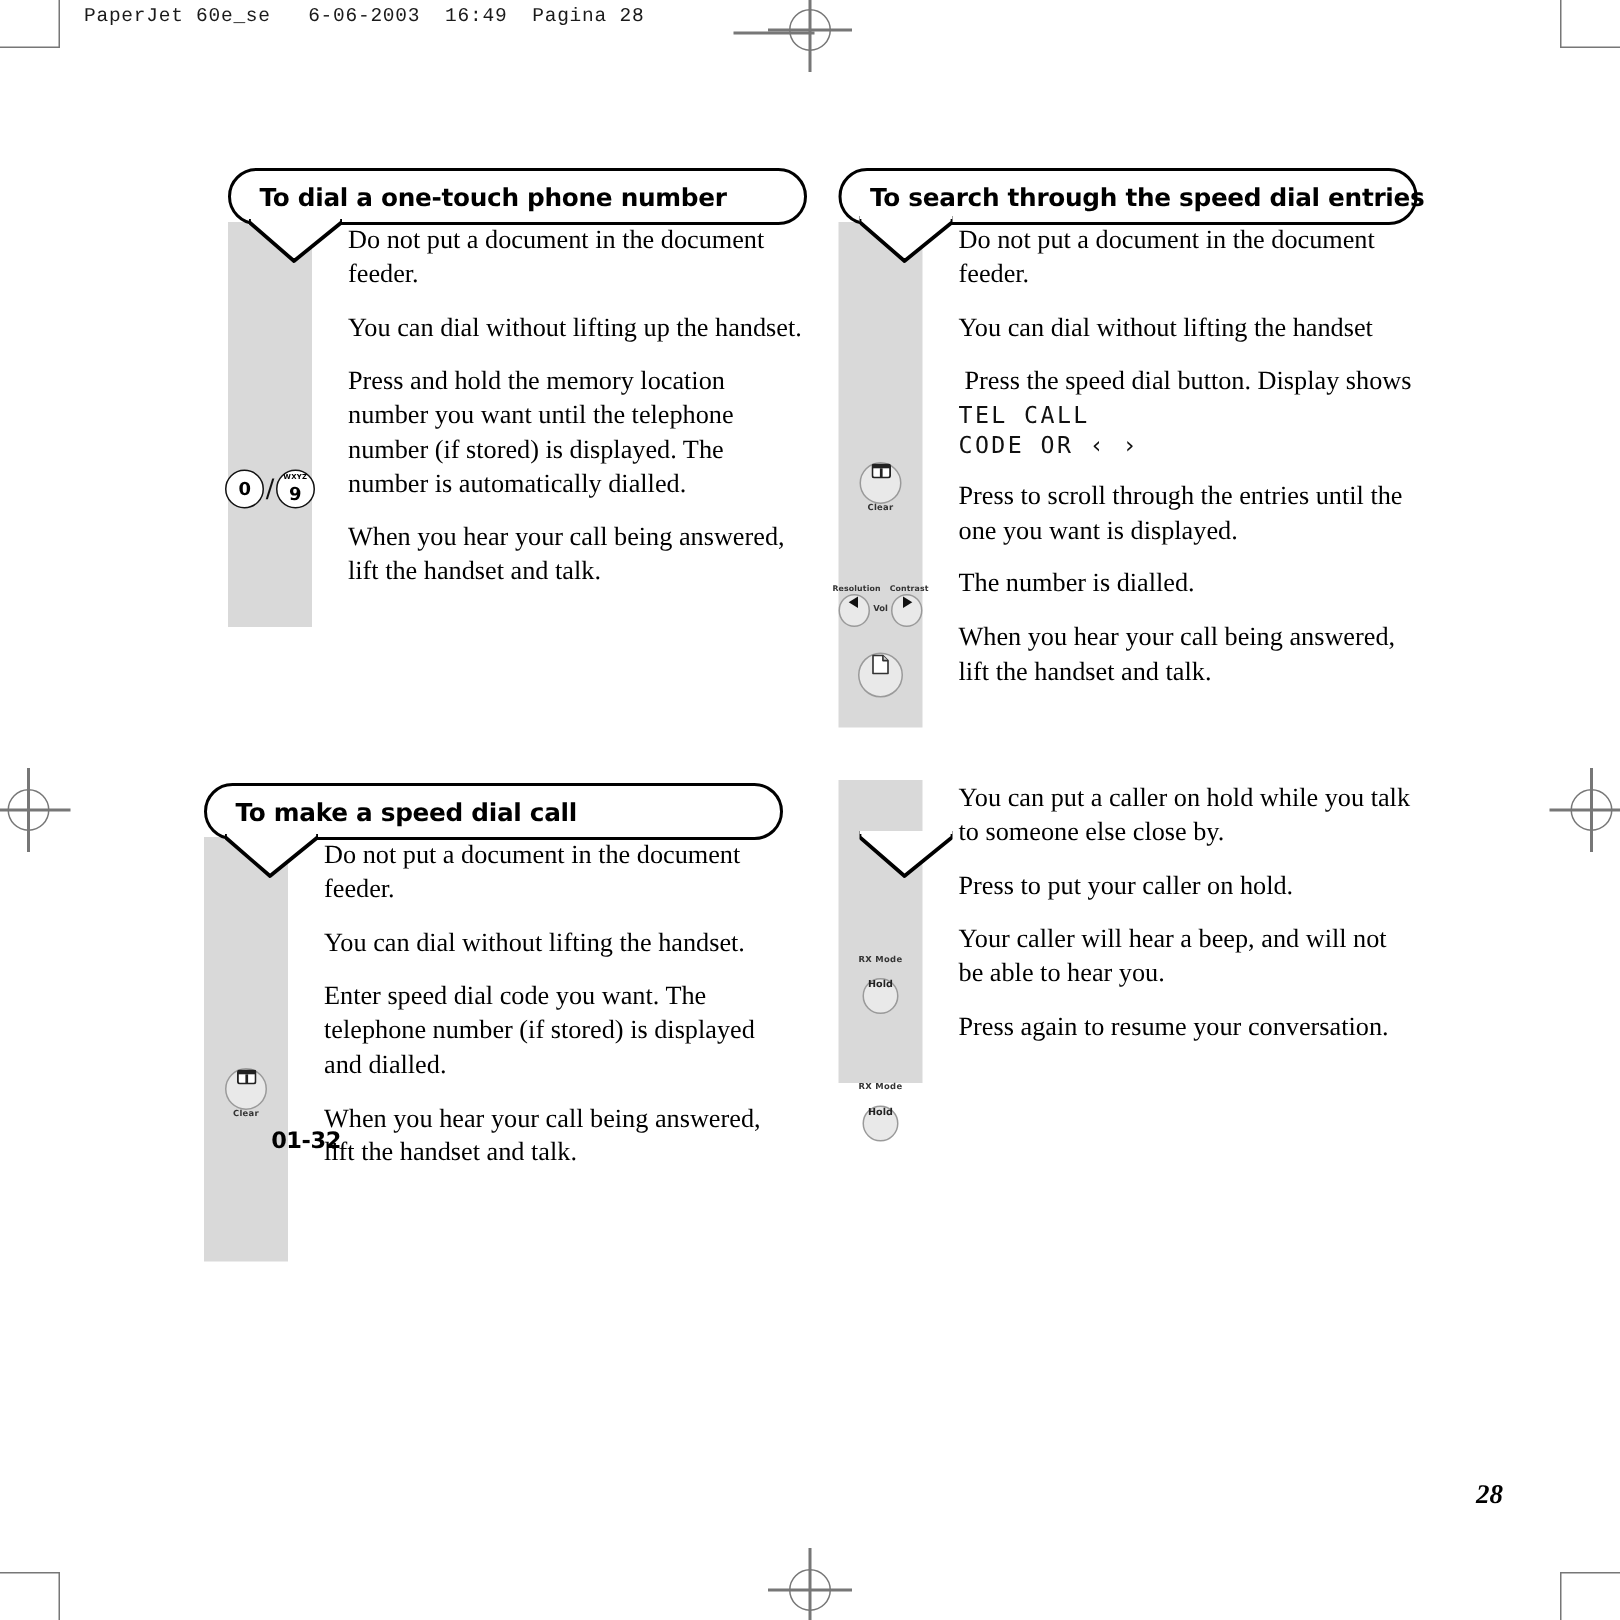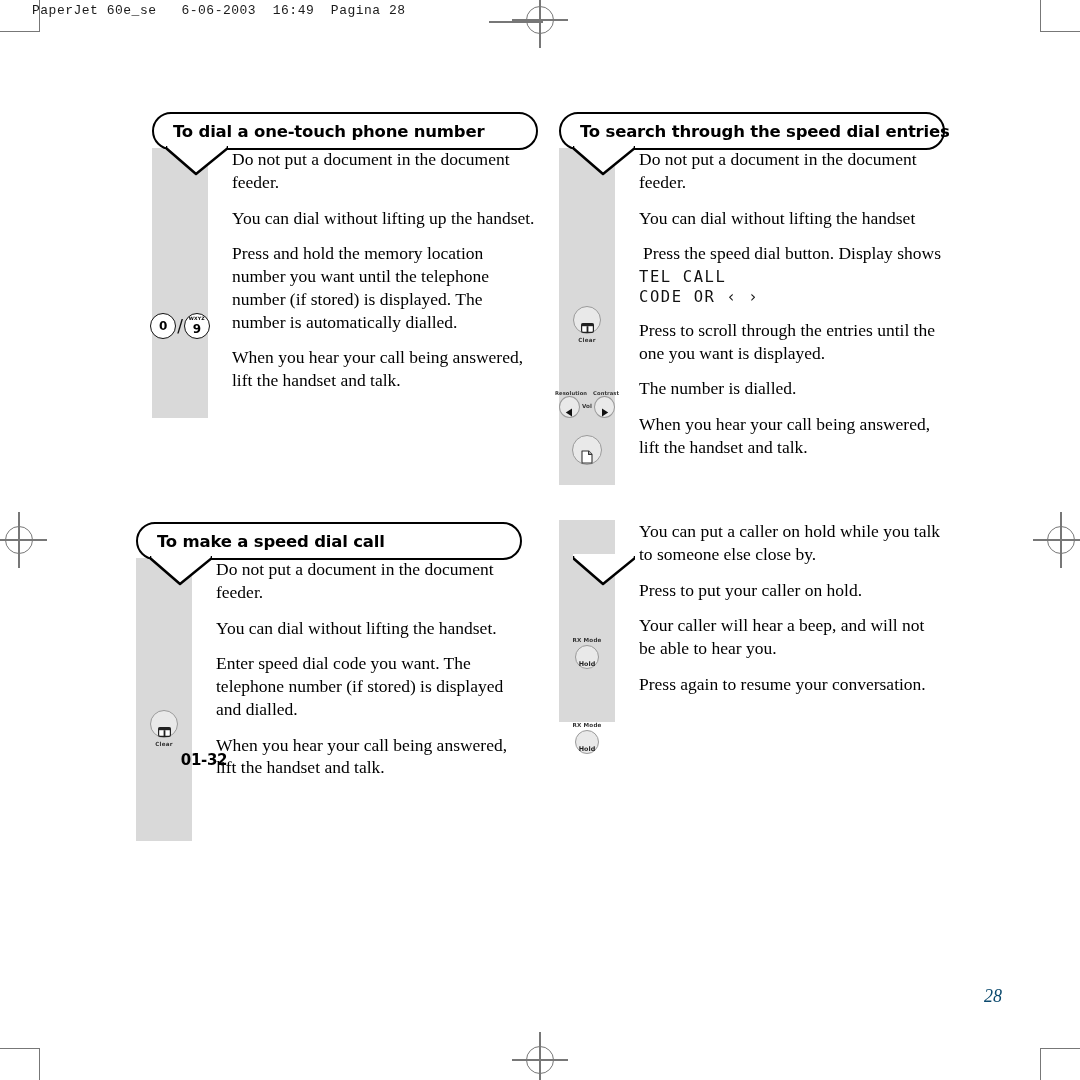--- a/index.html
+++ b/index.html
@@ -18,21 +18,21 @@
   .reg{position:absolute;width:56px;height:56px;}
   .reg .rh{position:absolute;left:0;top:27px;width:56px;height:1.5px;background:#777;}
   .reg .rv{position:absolute;top:0;left:27px;width:1.5px;height:56px;background:#777;}
   .reg .rc{position:absolute;left:14px;top:14px;width:26px;height:26px;border:1.5px solid #777;border-radius:50%;}
   .reg-left{left:-9px;top:512px;}
   .reg-right{right:-9px;top:512px;}
   .reg-top{left:512px;top:-8px;}
   .reg-bottom{left:512px;bottom:-8px;}
 
   .prepress-header{
-    position:absolute;left:32px;top:3px;
+    position:absolute;left:56px;top:3px;
     font-family:"Liberation Mono",monospace;font-size:13px;color:#1a1a1a;
     letter-spacing:0.5px;white-space:pre;
   }
   .header-rule{position:absolute;left:489px;top:21px;width:54px;height:1.5px;background:#777;}
 
   
   .section{position:absolute;}
   .sec1{left:136px;top:112px;width:386px;margin-left:16px;}
   .sec2{left:559px;top:112px;width:386px;}
   .sec3{left:136px;top:522px;width:386px;}
@@ -84,21 +84,21 @@
     font-family:"DejaVu Sans",sans-serif;font-size:4.6px;font-weight:bold;color:#000;
     letter-spacing:0.2px;line-height:1;
   }
   .slash{
     font-family:"DejaVu Sans",sans-serif;font-size:17px;color:#111;
     margin:0 1px;line-height:1;
   }
 
   .btn-circle{
     width:26px;height:26px;border:1.2px solid #9a9a9a;border-radius:50%;
-    background:#e9e9e9;display:inline-flex;align-items:flex-end;justify-content:center;
+    background:#e9e9e9;display:inline-flex;align-items:flex-start;justify-content:center;
     margin:0 auto;
   }
   .btn-caption{
     font-family:"DejaVu Sans",sans-serif;font-size:5.6px;font-weight:bold;color:#333;
     margin-top:1px;letter-spacing:0.2px;line-height:1;
   }
   .btn-toplabel{
     font-family:"DejaVu Sans",sans-serif;font-size:5.6px;font-weight:bold;color:#333;
     margin-bottom:1px;letter-spacing:0.2px;line-height:1;white-space:nowrap;
   }
@@ -115,21 +115,21 @@
   .vol-lbl{
     font-family:"DejaVu Sans",sans-serif;font-size:5.6px;font-weight:bold;color:#333;line-height:1;
   }
   .range-label{
     font-family:"DejaVu Sans",sans-serif;font-weight:bold;font-size:15px;color:#000;
     letter-spacing:-0.3px;
   }
 
   .page-number{
     position:absolute;right:78px;bottom:73px;
-    font-size:18px;font-style:italic;font-weight:normal;color:#0c4a6e;
+    font-size:18px;font-style:italic;font-weight:bold;color:#000000;
   }
 </style>
 </head>
 <body>
 
 <div class="crop-corner cc-tl"></div>
 <div class="crop-corner cc-tr"></div>
 <div class="crop-corner cc-bl"></div>
 <div class="crop-corner cc-br"></div>
 

